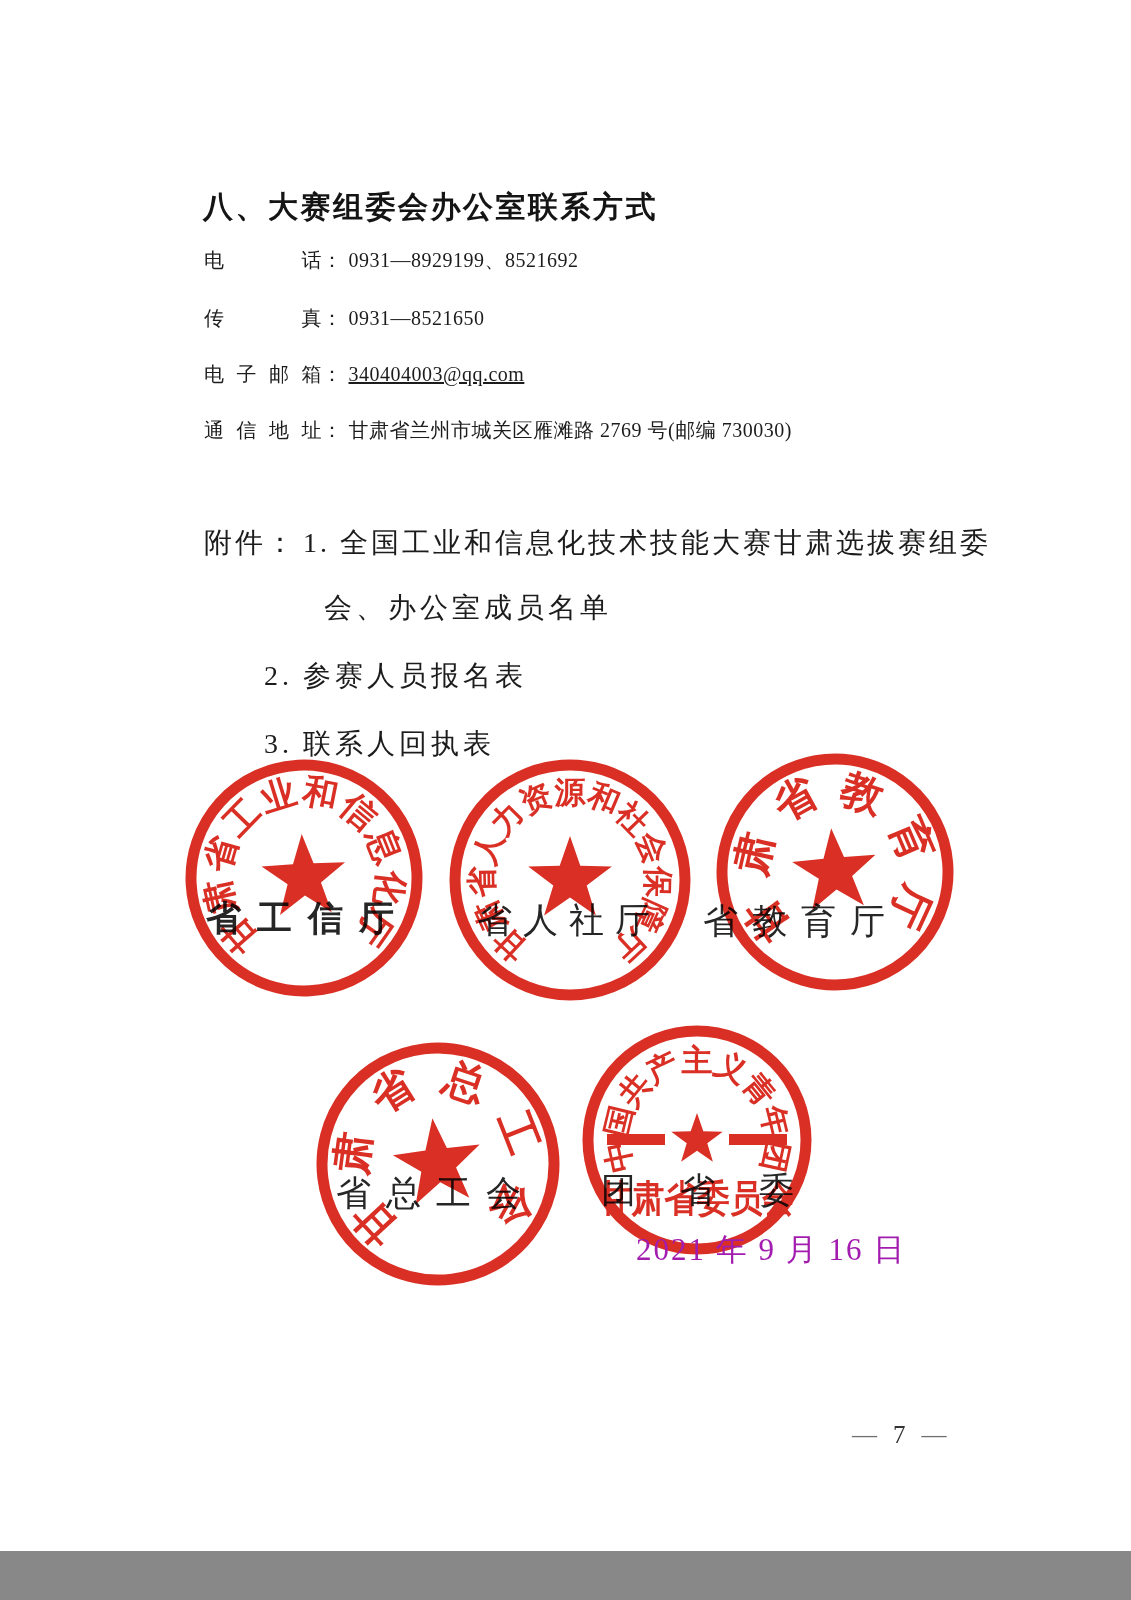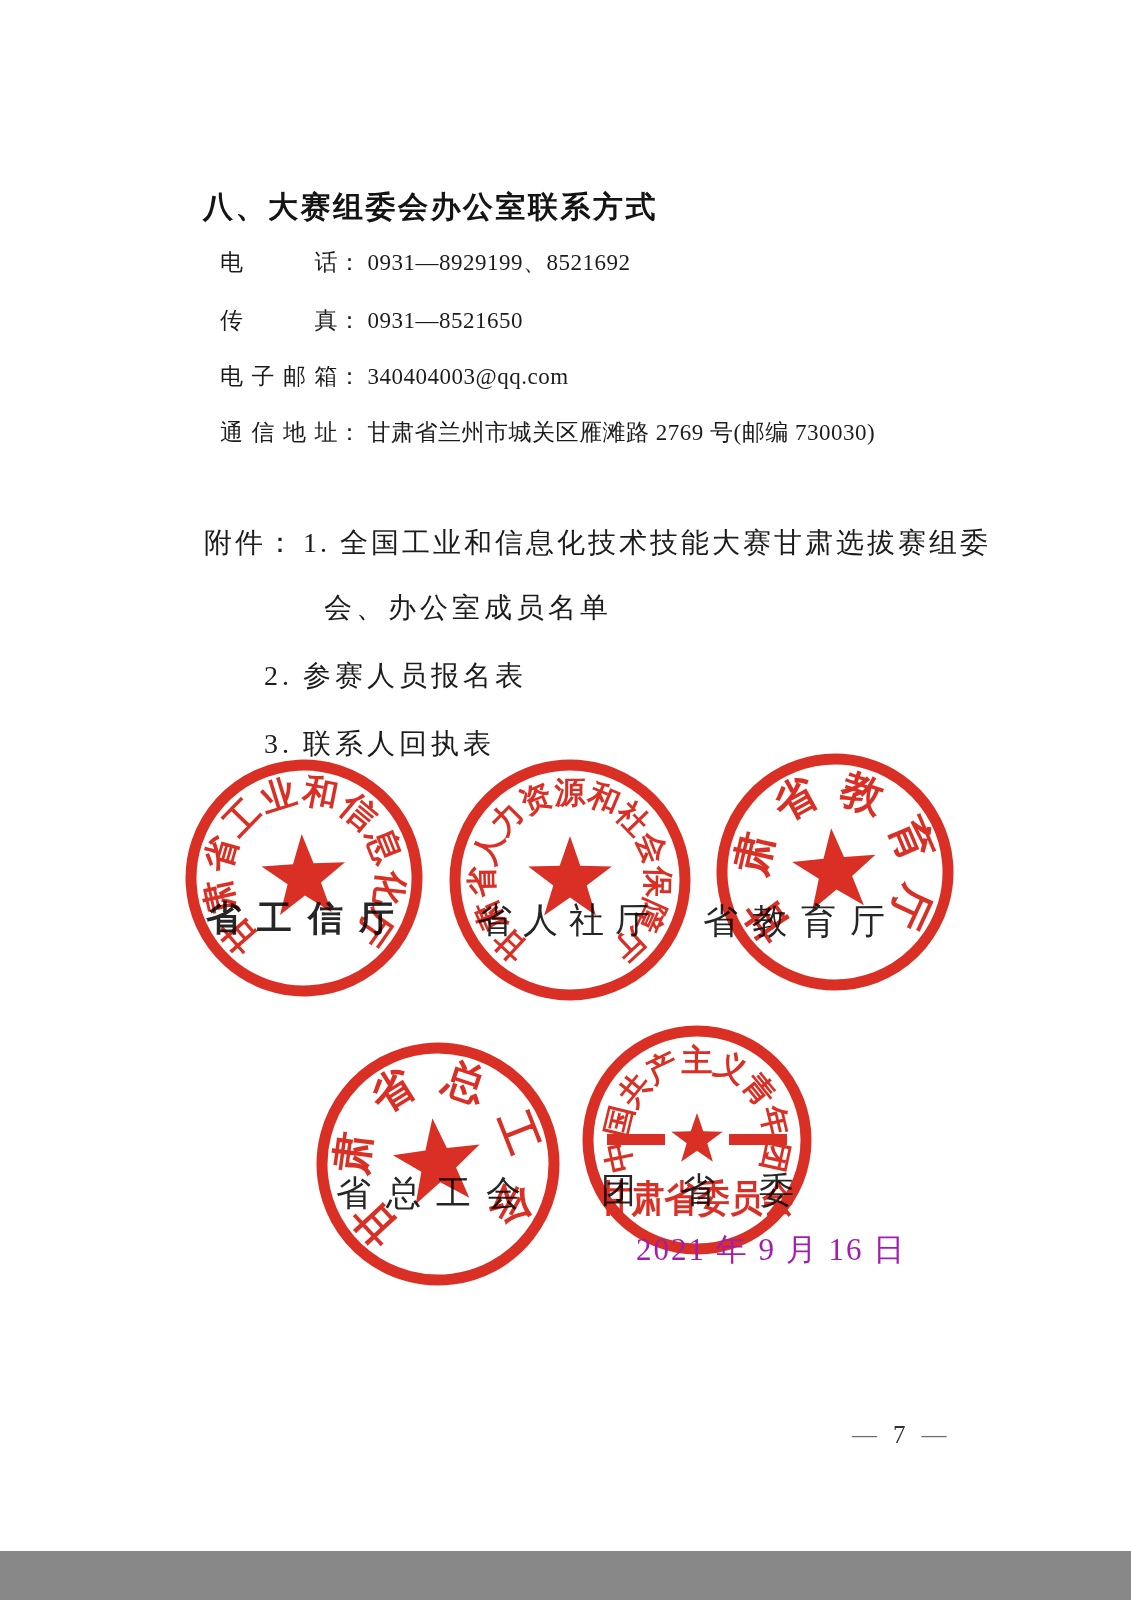--- a/index.html
+++ b/index.html
@@ -9,21 +9,21 @@
     font-family:"Liberation Serif","DejaVu Serif",serif;
     color:#1c1c1c;
   }
   .abs{position:absolute;}
   .heading{
     left:203px; top:187px; margin:0;
     font-family:"Liberation Sans","DejaVu Sans",sans-serif;
     font-weight:700; font-size:30px; letter-spacing:2.5px;
     color:#141414; white-space:nowrap;
   }
-  .contact-line{ left:220px; font-size:23px; white-space:nowrap; letter-spacing:.5px;}
+  .contact-line{ left:204px; font-size:20px; white-space:nowrap; letter-spacing:.5px;}
   .clabel{ display:inline-block; width:118px; text-align:justify; text-align-last:justify; text-justify:inter-character; vertical-align:bottom;}
   .colon{ display:inline-block; margin-right:6px;}
   .att-block{ left:204px; top:524px; font-size:28px; color:#1c1c1c;}
   .att-l1{ letter-spacing:3px; white-space:nowrap;}
   .att-label{ margin-right:6px;}
   .att-no{ margin-right:10px;}
   .att-l2{ margin:27px 0 0 120px; letter-spacing:4px; white-space:nowrap;}
   .att-item{ margin:30px 0 0 60px; letter-spacing:4px; white-space:nowrap;}
   .overlay-label{
     position:absolute; font-size:35px; color:#262626; white-space:nowrap;
@@ -41,21 +41,21 @@
 <div class="page">
 
   <h1 class="abs heading">八、大赛组委会办公室联系方式</h1>
 
   <div class="abs contact-line" style="top:247px;">
     <span class="clabel">电话</span><span class="colon">：</span><span>0931—8929199、8521692</span>
   </div>
   <div class="abs contact-line" style="top:305px;">
     <span class="clabel">传真</span><span class="colon">：</span><span>0931—8521650</span>
   </div>
-  <div class="abs contact-line" style="top:361px;">
+  <div class="abs contact-line" style="top:361px;text-decoration:underline;">
     <span class="clabel">电子邮箱</span><span class="colon">：</span><span>340404003@qq.com</span>
   </div>
   <div class="abs contact-line" style="top:417px;">
     <span class="clabel">通信地址</span><span class="colon">：</span><span>甘肃省兰州市城关区雁滩路 2769 号(邮编 730030)</span>
   </div>
 
   <div class="abs att-block">
     <div class="att-l1">
       <span class="att-label">附件：</span><span class="att-no">1.</span><span>全国工业和信息化技术技能大赛甘肃选拔赛组委</span>
     </div>

